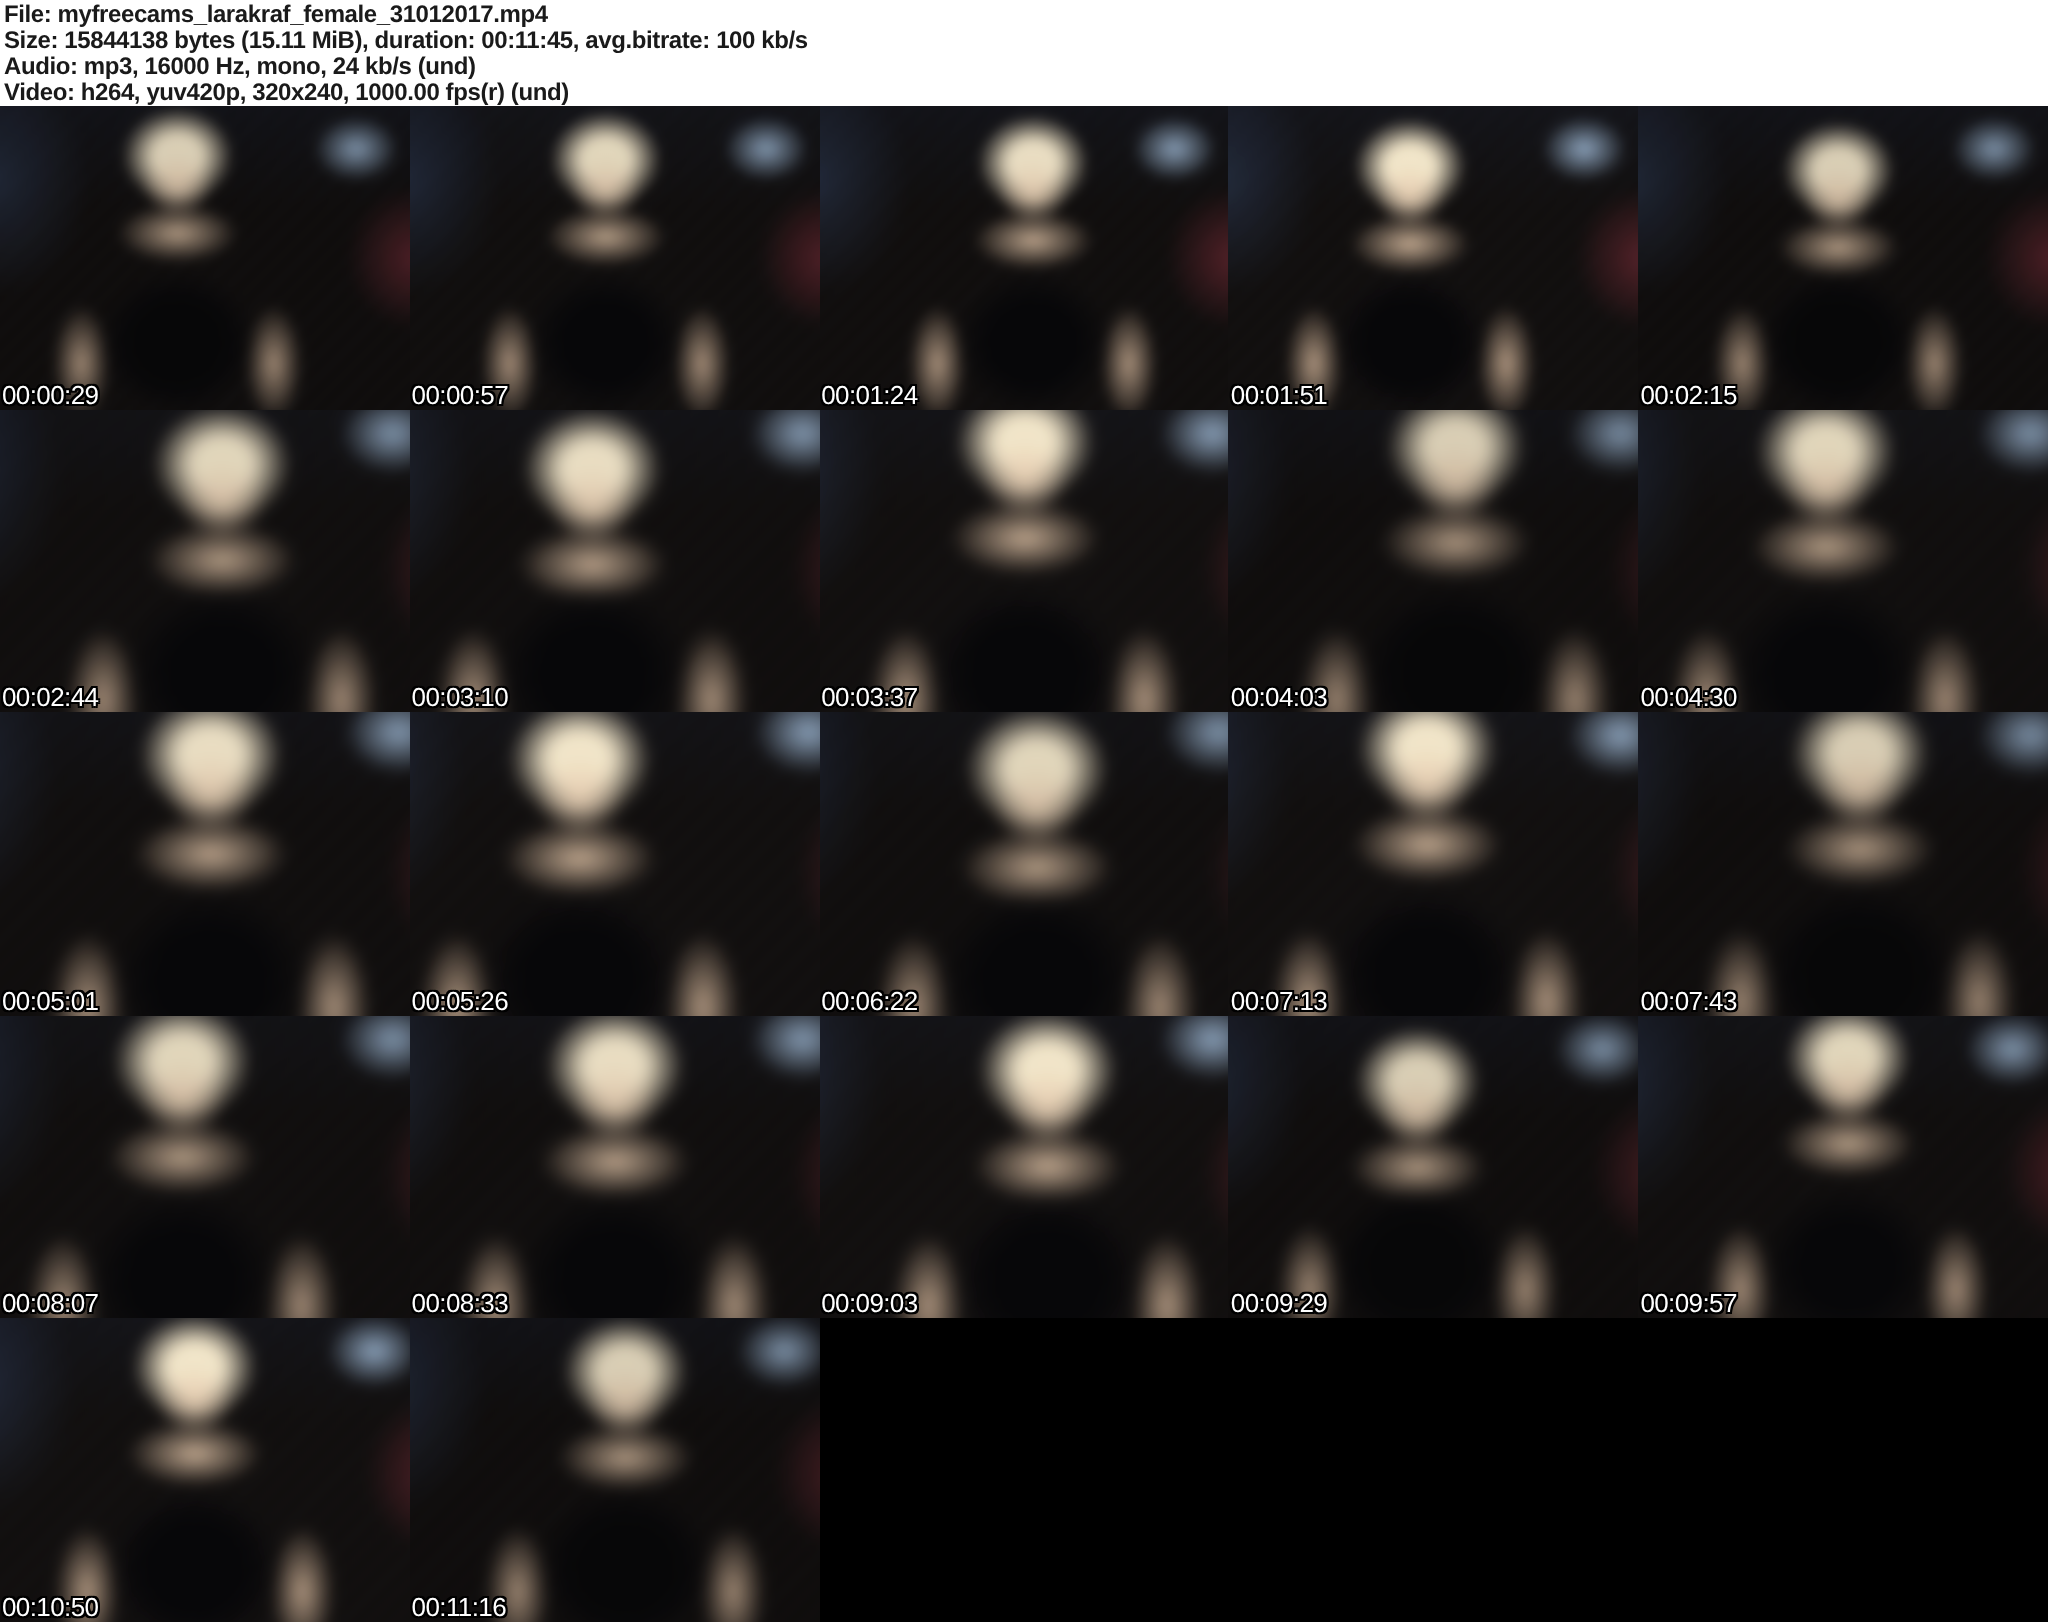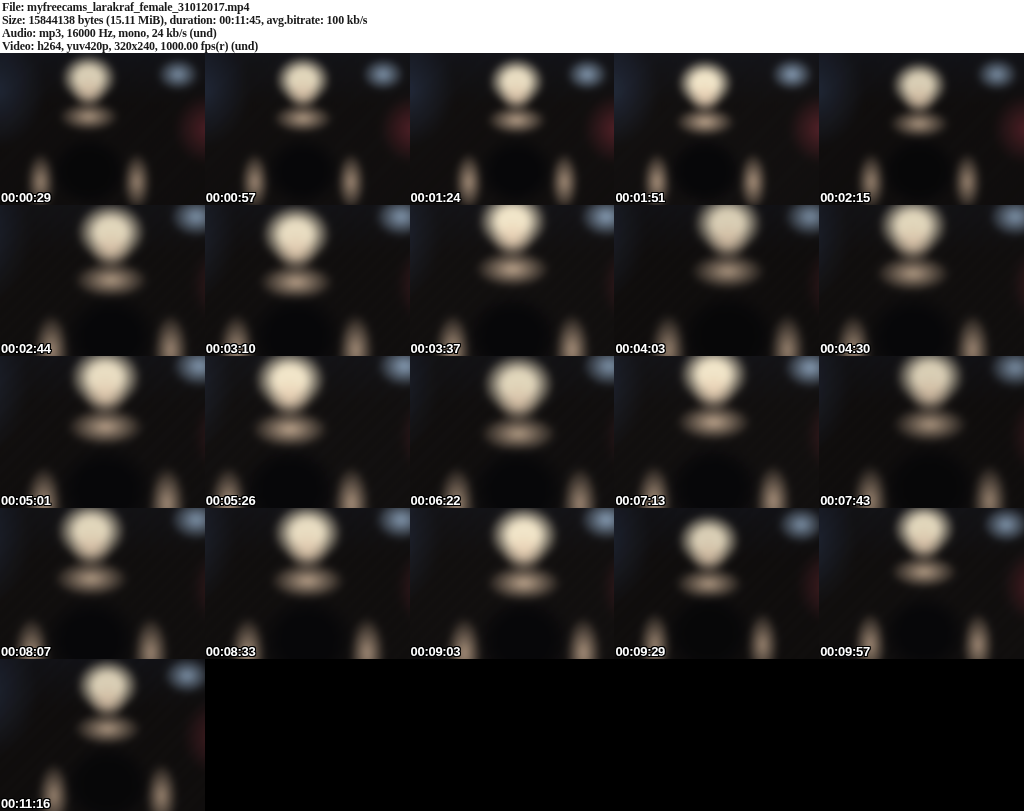--- a/index.html
+++ b/index.html
@@ -15,21 +15,20 @@
     padding: 1px 0 0 2px;
     overflow: hidden;
   }
   .info-line {
     font-weight: bold;
     font-size: 12px;
     line-height: 13px;
     color: #1a1a1a;
     letter-spacing: -0.2px;
     white-space: nowrap;
-    font-family: Liberation Serif, serif;
   }
   .grid {
     width: 1024px; height: 758px;
     display: grid;
     grid-template-columns: repeat(5, 1fr);
     grid-template-rows: repeat(5, 1fr);
   }
   .thumb {
     position: relative;
     overflow: hidden;
@@ -76,21 +75,21 @@
         rgba(80,100,140,0.10) 0px, rgba(80,100,140,0.10) 3px,
         rgba(0,0,0,0) 3px, rgba(0,0,0,0) 8px),
       
       linear-gradient(180deg, rgba(20,24,36,0.5), rgba(20,24,36,0) 36%);
   }
   .ts {
     position: absolute;
     left: 1px;
     bottom: 0px;
     color: #ffffff;
-    font-weight: bold;
+    font-weight: normal;
     font-size: 13px;
     line-height: 15px;
     letter-spacing: -0.3px;
     text-shadow:
       -1px -1px 0 #000, 1px -1px 0 #000,
       -1px  1px 0 #000, 1px  1px 0 #000,
       -1px  0   0 #000, 1px  0   0 #000,
        0   -1px 0 #000, 0    1px 0 #000;
   }
 </style>
@@ -201,19 +200,23 @@
     <div class="scene"></div>
     <span class="ts">00:09:29</span>
   </div>
 
   <div class="thumb" style="--hx: 51%; --hy: 21%; --z: 1.12; --b: 0.975;">
     <div class="scene"></div>
     <span class="ts">00:09:57</span>
   </div>
 
 
+  <div class="thumb" style="--hx: 48%; --hy: 23%; --z: 1.12; --b: 1.045;">
+    <div class="scene"></div>
+    <span class="ts">00:10:50</span>
+  </div>
 
   <div class="thumb" style="--hx: 52%; --hy: 24%; --z: 1.12; --b: 0.94;">
     <div class="scene"></div>
     <span class="ts">00:11:16</span>
   </div>
 </div>
 </div>
 
 </body></html>

